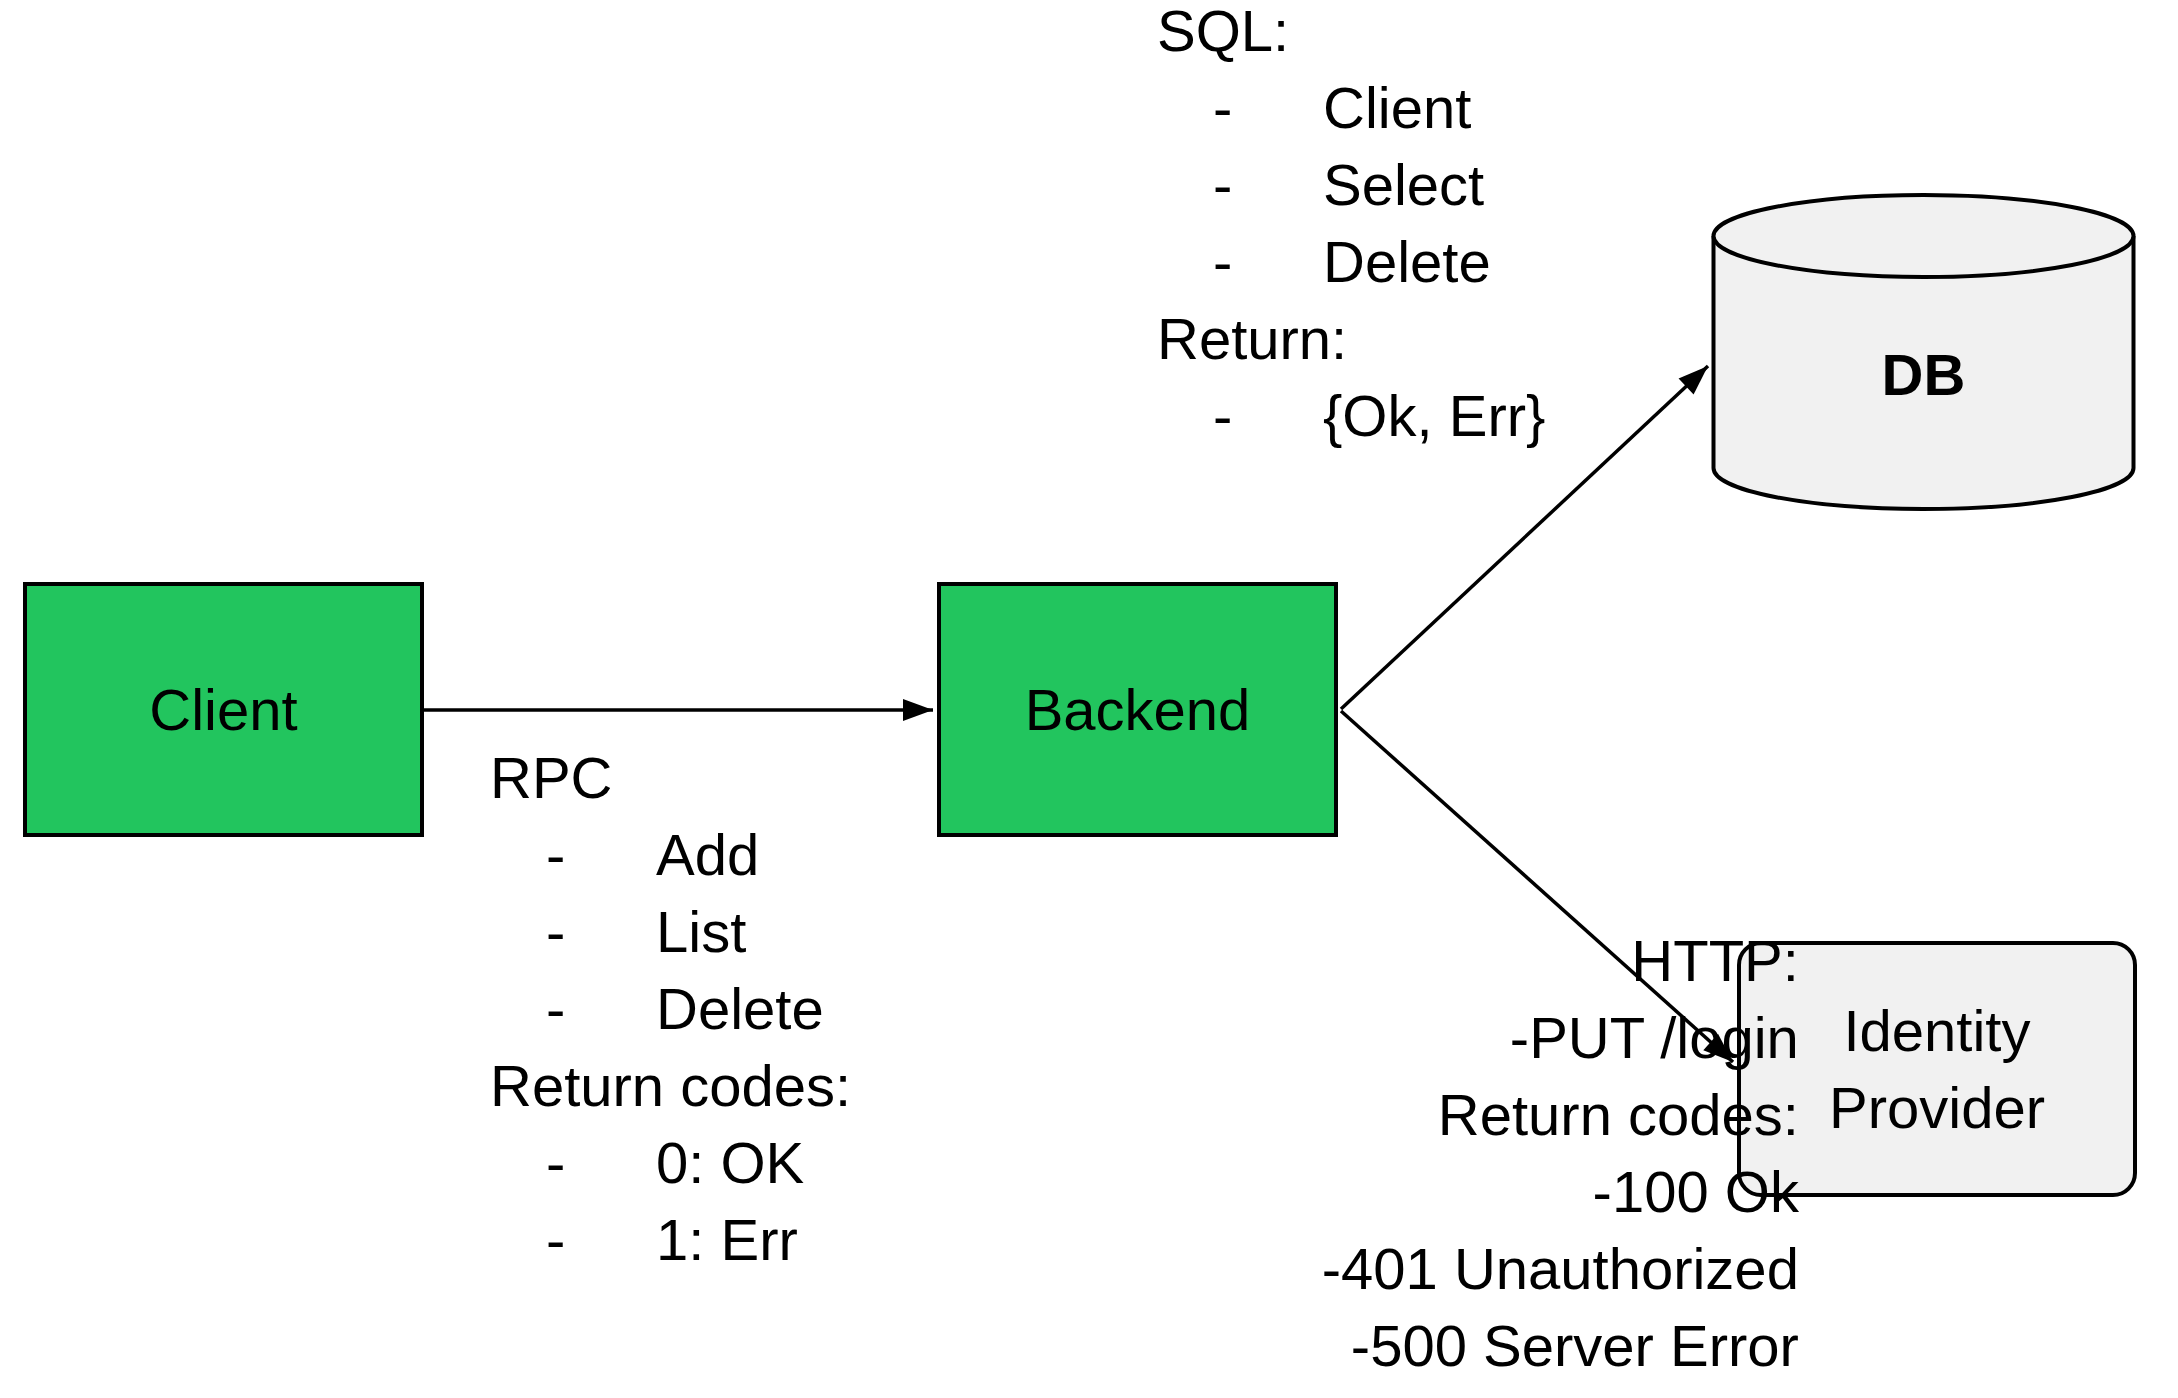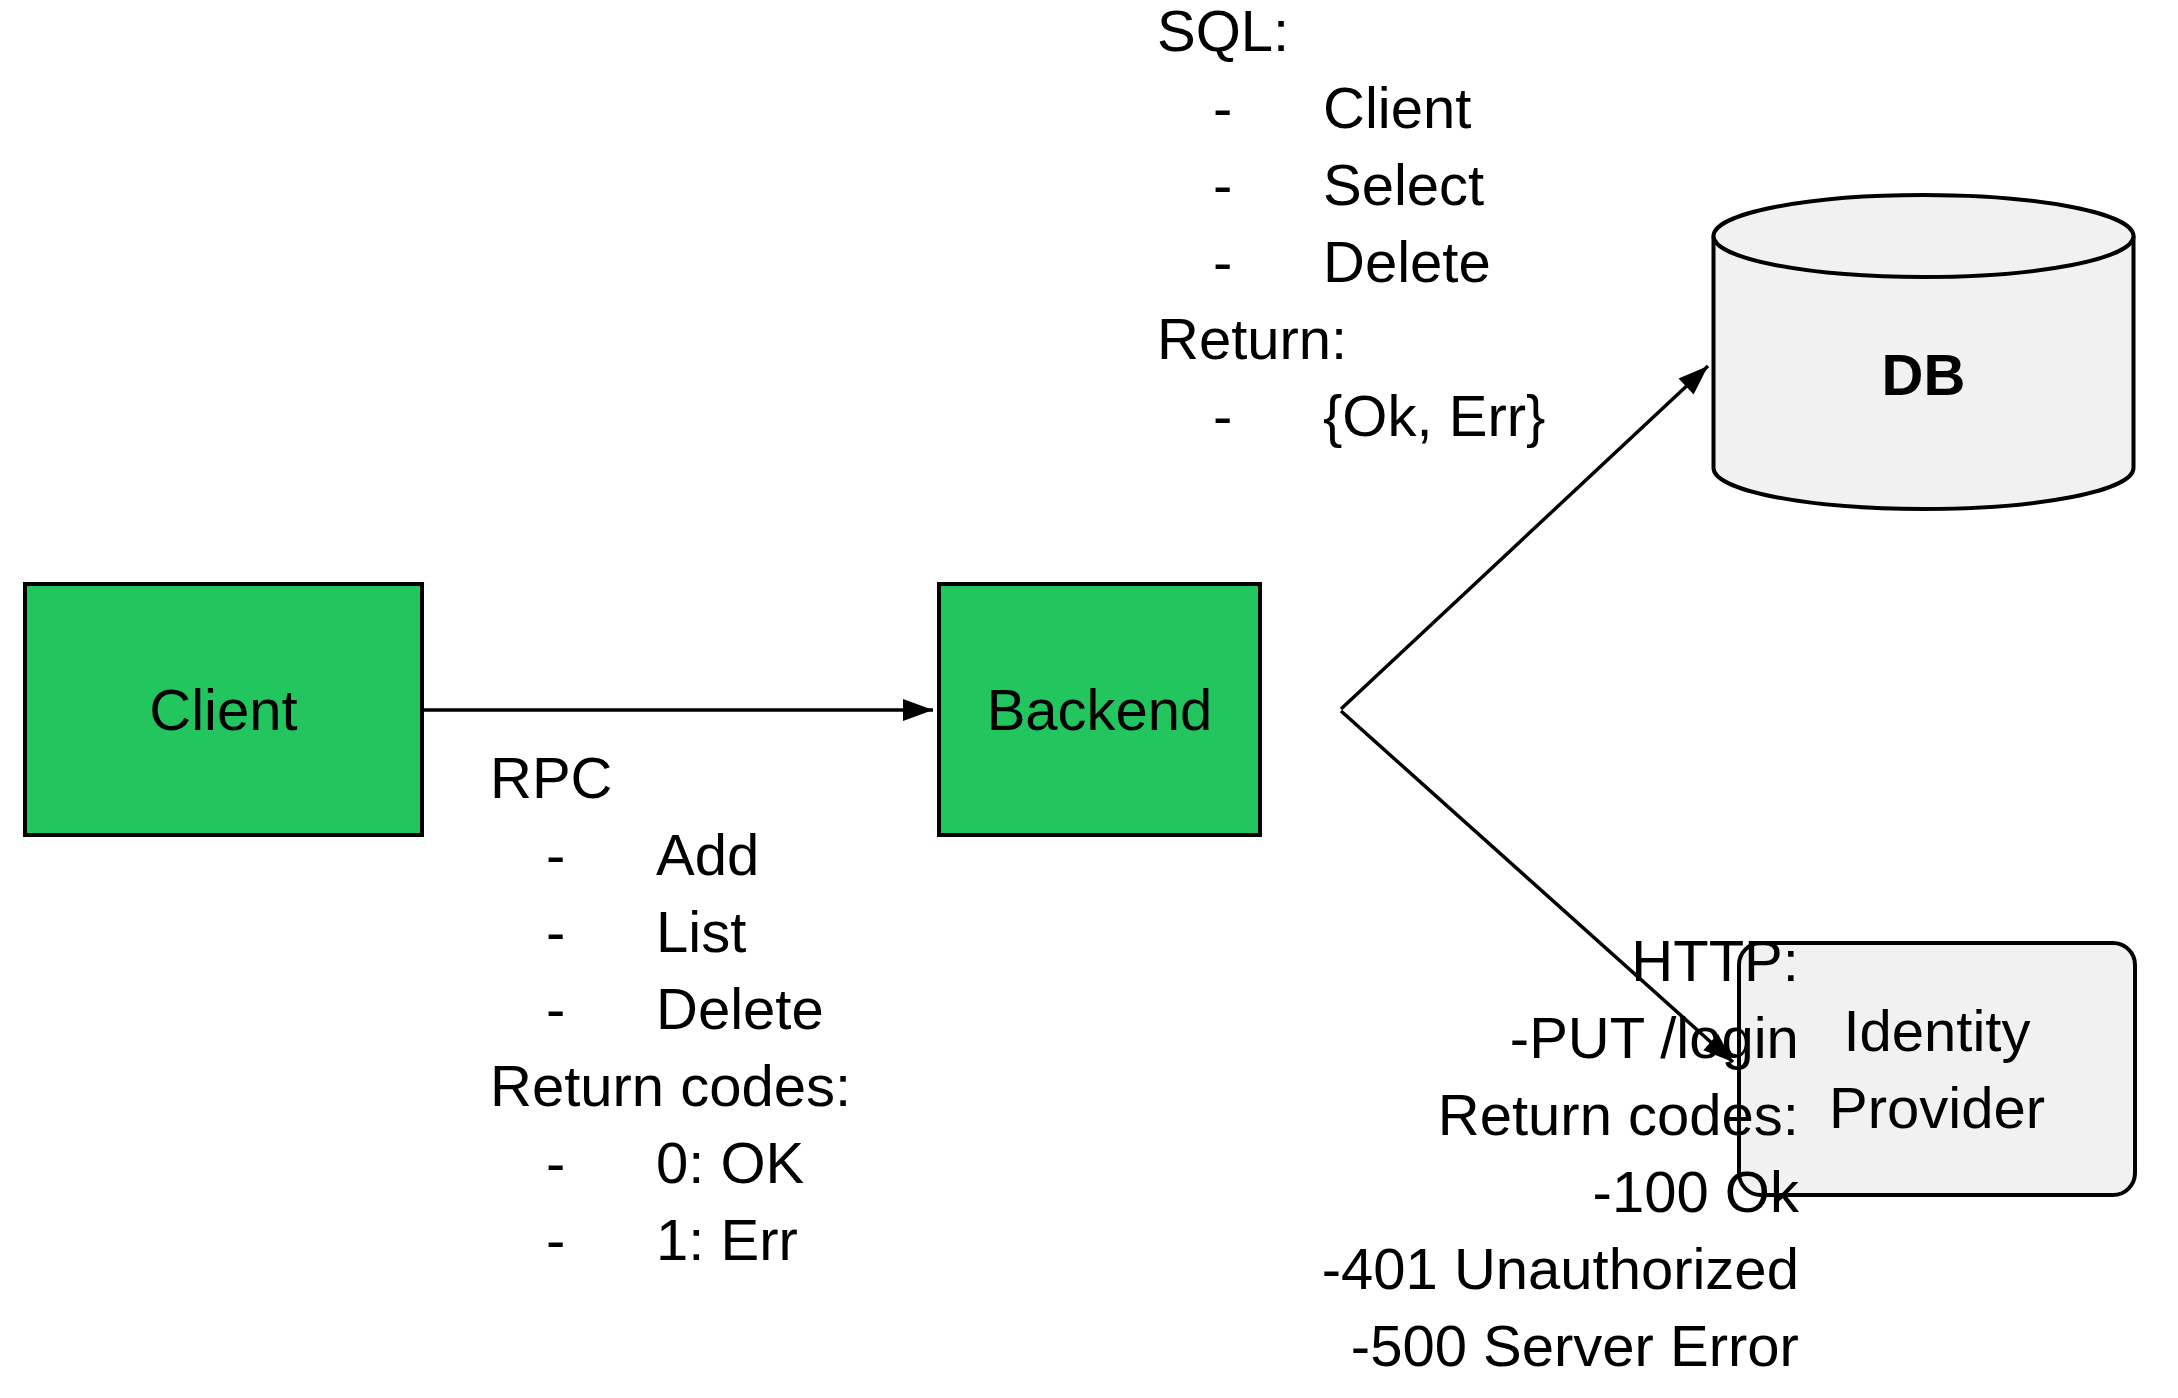--- a/index.html
+++ b/index.html
@@ -19,21 +19,21 @@
     display: flex;
     align-items: center;
     justify-content: center;
     font-size: 58px;
     line-height: 77px;
     text-align: center;
   }
   .node.yellow { background: #22c55e; }
   .node.gray   { background: #F1F1F1; border-radius: 24px; }
   #client-node  { left: 23px;   top: 582px; width: 401px; height: 255px; }
-  #backend-node { left: 937px;  top: 582px; width: 325px; height: 255px; }
+  #backend-node { left: 937px;  top: 582px; width: 401px; height: 255px; }
   #idp-node     { left: 1737px; top: 941px; width: 400px; height: 256px; }
 
   .overlay { position: absolute; left: 0; top: 0; pointer-events: none; }
 
   #db-svg { position: absolute; left: 1708px; top: 191px; }
   #db-label {
     position: absolute;
     left: 1708px; top: 336px; width: 431px;
     text-align: center;
     font-size: 58px; line-height: 77px; font-weight: bold;

